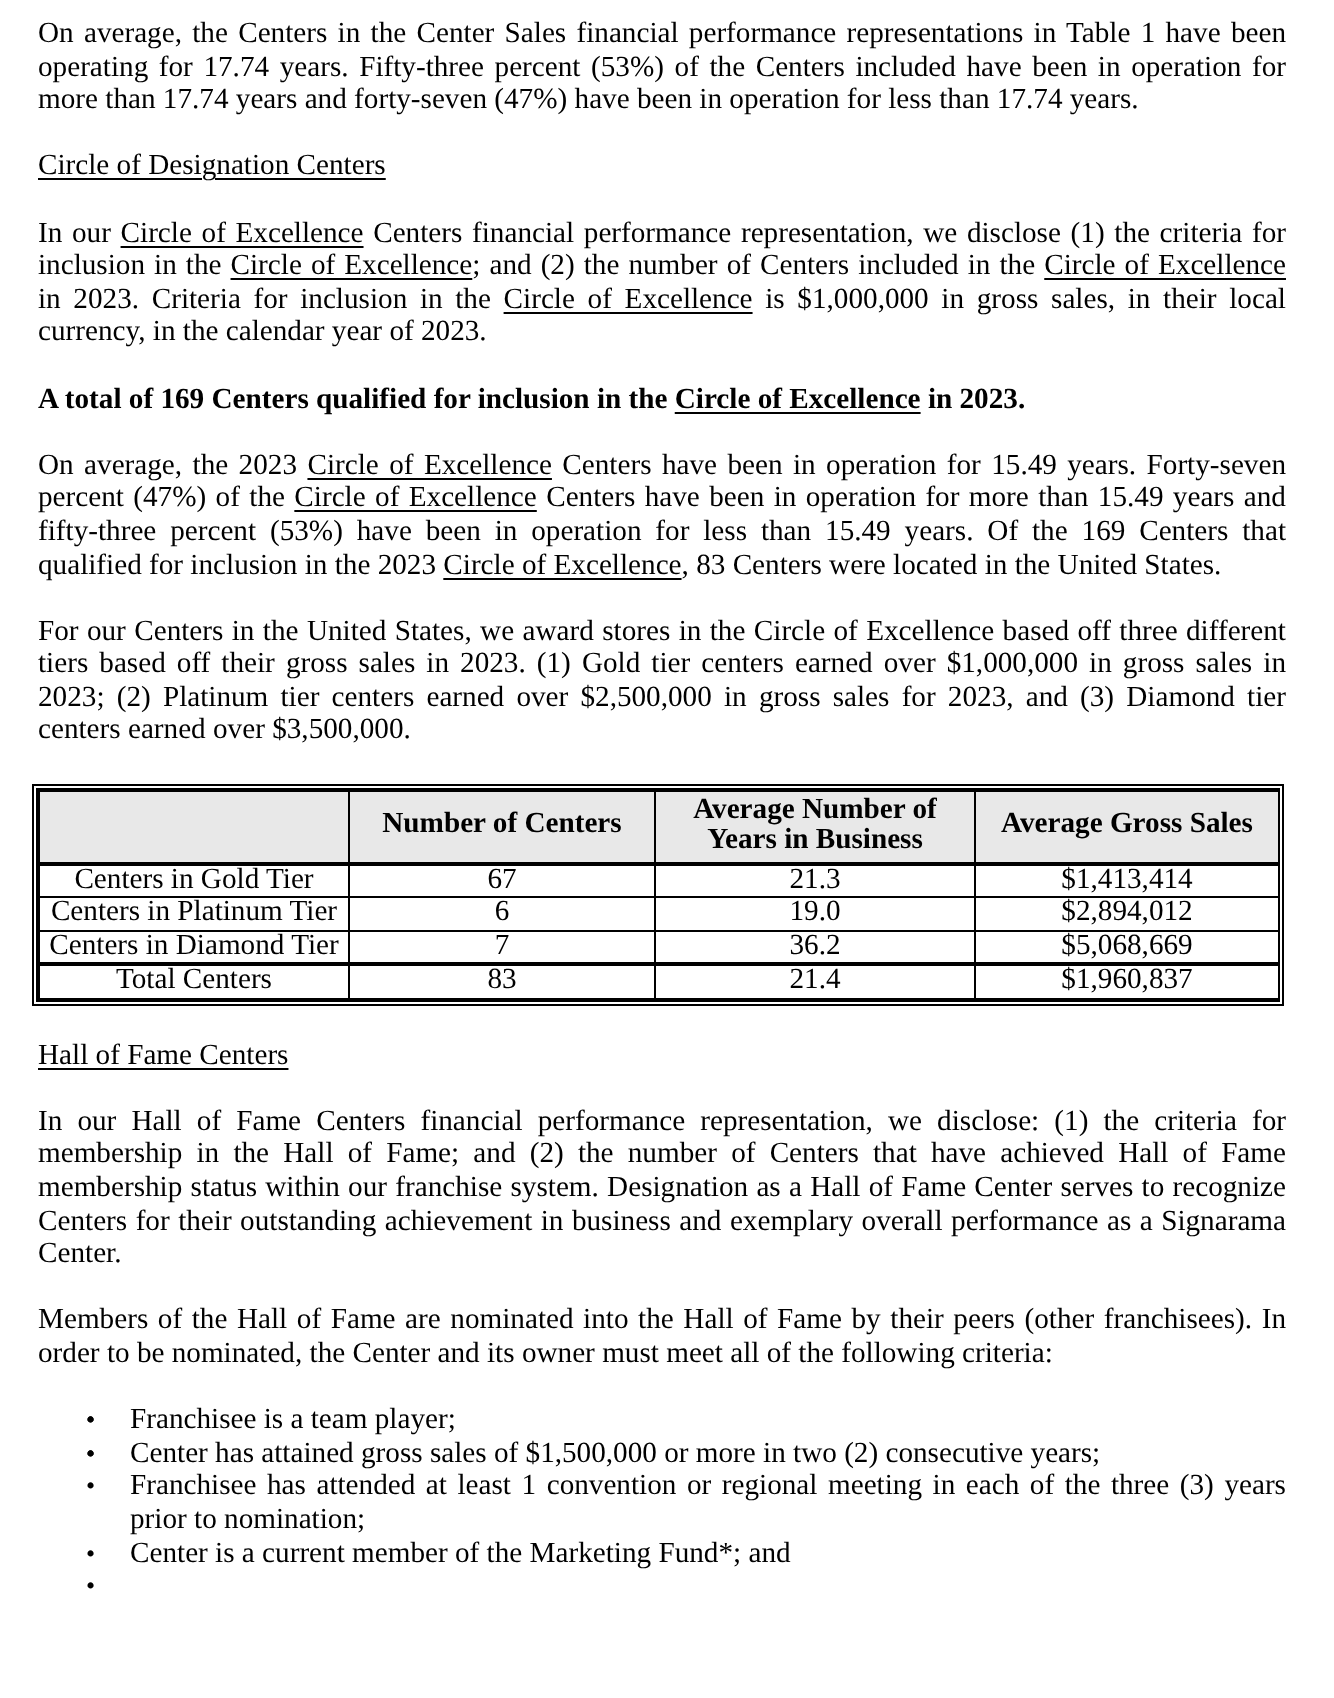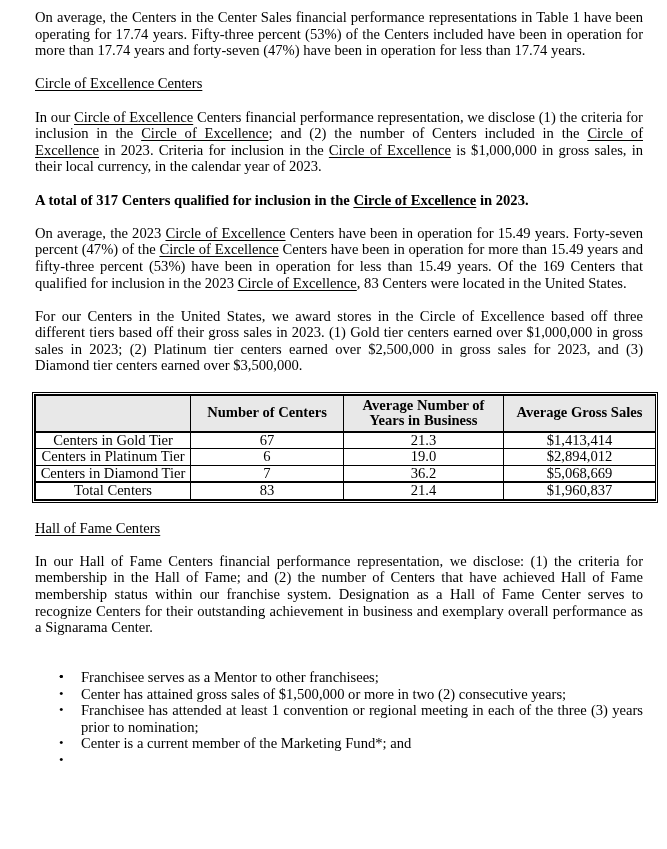--- a/index.html
+++ b/index.html
@@ -11,21 +11,21 @@
       width: 667px;
       height: 849px;
       overflow: hidden;
       font-family: "Liberation Serif", "DejaVu Serif", serif;
       color: #000;
       font-size: 14.6px;
       line-height: 16.6px;
     }
     .page {
       position: relative;
-      padding: 9px 24px 0 35px;
+      padding: 9px 24px 0 19px;
     }
     p {
       margin: 0;
       text-align: justify;
     }
     .gap { height: 16.6px; }
     .u { text-decoration: underline; text-underline-offset: 2px; }
     .b { font-weight: bold; }
     .heading { text-decoration: underline; text-underline-offset: 2px; }
 
@@ -79,27 +79,27 @@
     }
   </style>
 </head>
 <body>
 
 <div class="page">
 
   <p>On average, the Centers in the Center Sales financial performance representations in Table 1 have been operating for 17.74 years.  Fifty-three percent (53%) of the Centers included have been in operation for more than 17.74 years and forty-seven (47%) have been in operation for less than 17.74 years.</p>
   <div class="gap"></div>
 
-  <p class="heading">Circle of Excellence Centers</p>
+  <p class="heading">Circle of Designation Centers</p>
   <div class="gap"></div>
 
   <p><span>In our </span><span class="u">Circle of Excellence</span><span> Centers financial performance representation, we disclose (1) the criteria for inclusion in the </span><span class="u">Circle of Excellence</span><span>; and (2) the number of Centers included in the </span><span class="u">Circle of Excellence</span><span> in 2023.  Criteria for inclusion in the </span><span class="u">Circle of Excellence</span><span> is $1,000,000 in gross sales, in their local currency, in the calendar year of 2023.</span></p>
   <div class="gap"></div>
 
-  <p class="b"><span>A total of 317 Centers qualified for inclusion in the </span><span class="u">Circle of Excellence</span><span> in 2023.</span></p>
+  <p class="b"><span>A total of 169 Centers qualified for inclusion in the </span><span class="u">Circle of Excellence</span><span> in 2023.</span></p>
   <div class="gap"></div>
 
   <p><span>On average, the 2023 </span><span class="u">Circle of Excellence</span><span> Centers have been in operation for 15.49 years.  Forty-seven percent (47%) of the </span><span class="u">Circle of Excellence</span><span> Centers have been in operation for more than 15.49 years and fifty-three percent (53%) have been in operation for less than 15.49 years.  Of the 169 Centers that qualified for inclusion in the 2023 </span><span class="u">Circle of Excellence</span><span>, 83 Centers were located in the United States.</span></p>
   <div class="gap"></div>
 
   <p>For our Centers in the United States, we award stores in the Circle of Excellence based off three different tiers based off their gross sales in 2023. (1) Gold tier centers earned over $1,000,000 in gross sales in 2023; (2) Platinum tier centers earned over $2,500,000 in gross sales for 2023, and (3) Diamond tier centers earned over $3,500,000.</p>
   <div class="gap"></div>
 
   <div class="tbl-wrap">
     <table>
@@ -146,25 +146,26 @@
     </table>
   </div>
   <div class="gap" style="height:17px"></div>
 
   <p class="heading">Hall of Fame Centers</p>
   <div class="gap"></div>
 
   <p>In our Hall of Fame Centers financial performance representation, we disclose: (1) the criteria for membership in the Hall of Fame; and (2) the number of Centers that have achieved Hall of Fame membership status within our franchise system.  Designation as a Hall of Fame Center serves to recognize Centers for their outstanding achievement in business and exemplary overall performance as a Signarama Center.</p>
   <div class="gap"></div>
 
+  <p>Members of the Hall of Fame are nominated into the Hall of Fame by their peers (other franchisees).  In order to be nominated, the Center and its owner must meet all of the following criteria:</p>
   <div class="gap"></div>
 
   <ul class="criteria">
     <li><span class="bullet">•</span></li>
+    <li><span class="bullet">•</span><span>Franchisee is a team player;</span></li>
     <li><span class="bullet">•</span></li>
-    <li><span class="bullet">•</span><span>Franchisee serves as a Mentor to other franchisees;</span></li>
     <li><span class="bullet">•</span><span>Center has attained gross sales of $1,500,000 or more in two (2) consecutive years;</span></li>
     <li><span class="bullet">•</span><span>Franchisee has attended at least 1 convention or regional meeting in each of the three (3) years prior to nomination;</span></li>
     <li><span class="bullet">•</span><span>Center is a current member of the Marketing Fund*; and</span></li>
     <li><span class="bullet">•</span></li>
   </ul>
 
 </div>
 
 </body></html>

